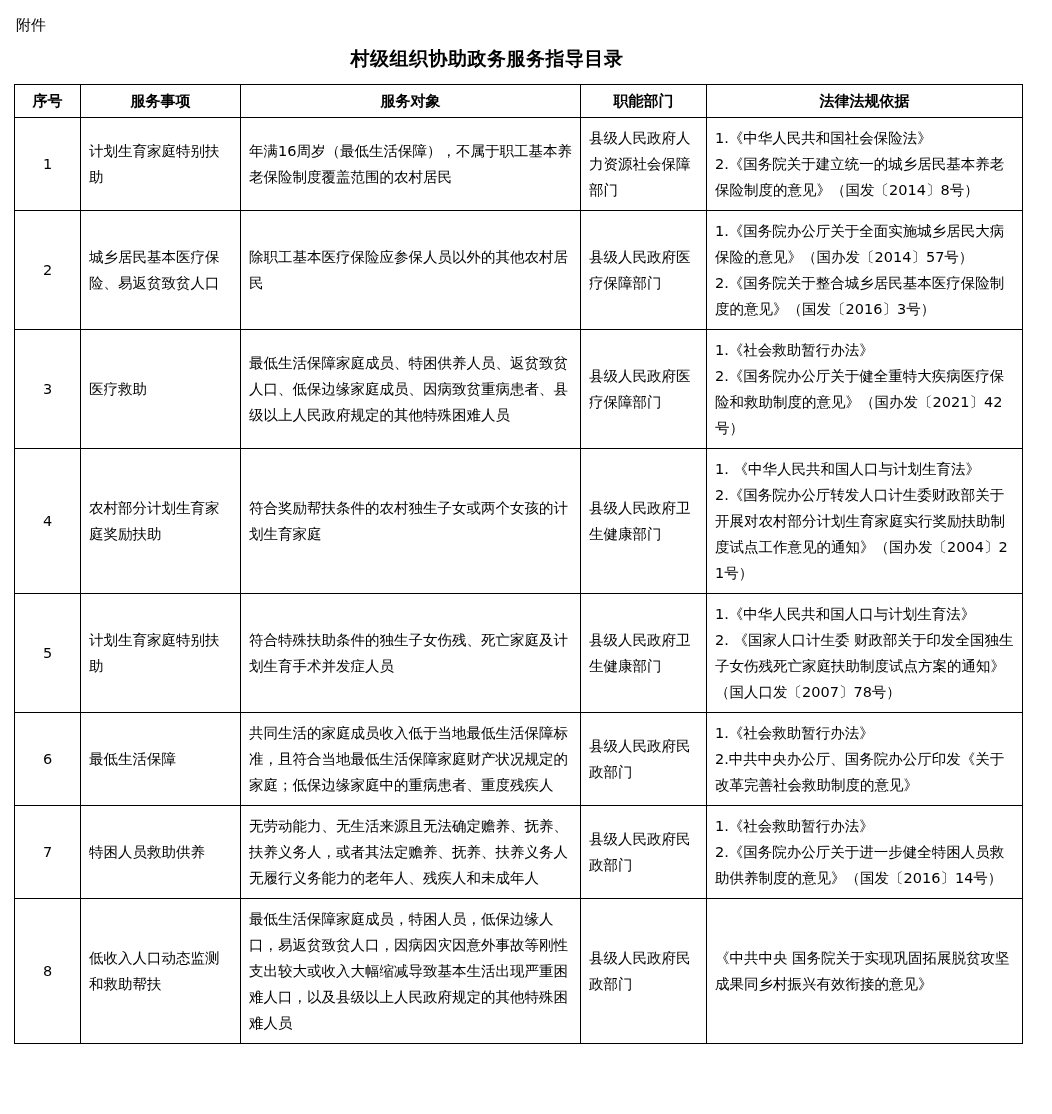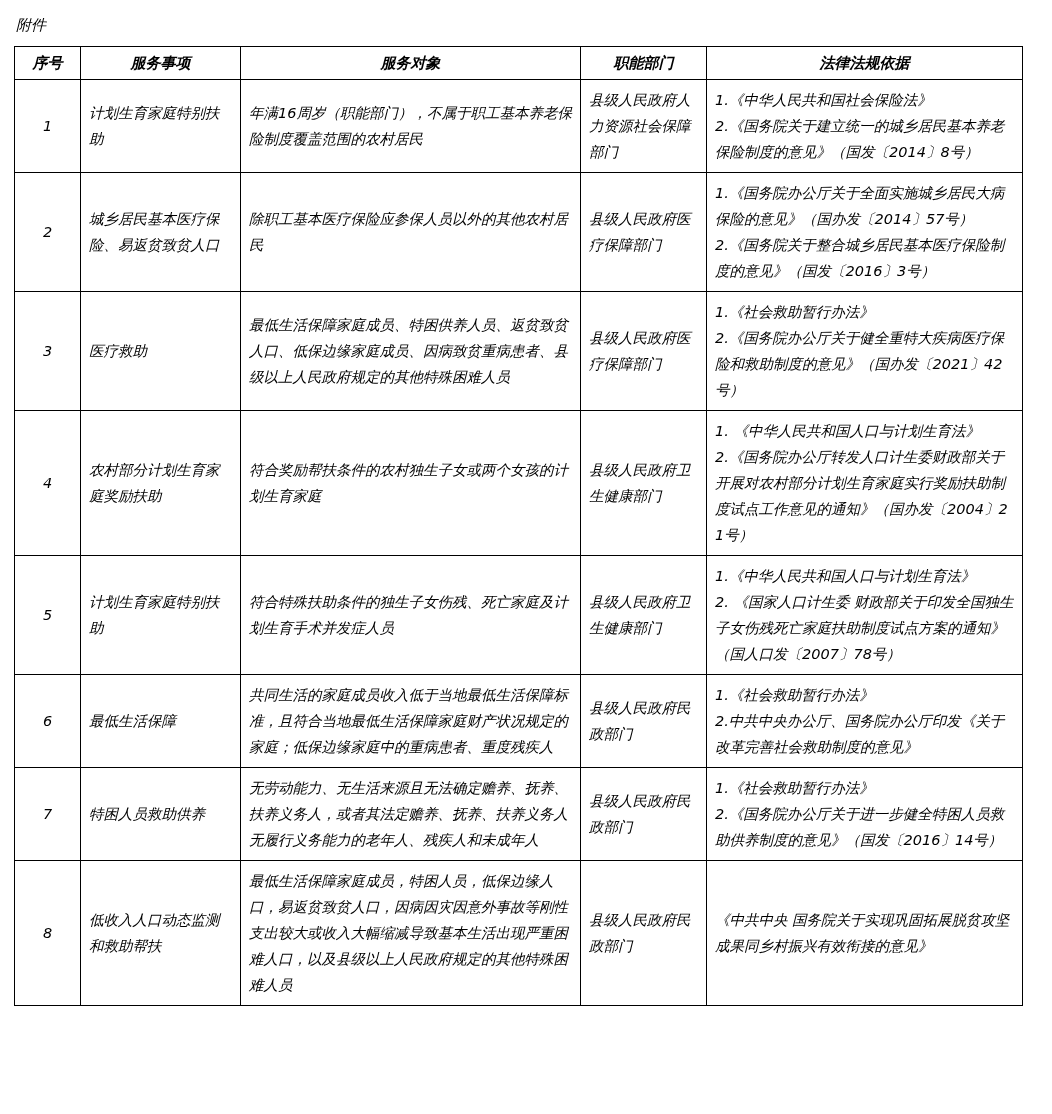--- a/index.html
+++ b/index.html
@@ -10,21 +10,20 @@
   body {
     width: 1052px;
     min-height: 1114px;
     font-family: "DejaVu Sans", "Liberation Sans", sans-serif;
     color: #000000;
   }
   .page {
     width: 992px;
     box-sizing: border-box;
     padding: 10px 32px 0 14px;
-    font-style: italic;
   }
   .attachment-label {
     font-size: 15px;
     line-height: 22px;
     color: #000;
     margin: 4px 0 10px 2px;
   }
   .doc-title {
     text-align: center;
     font-size: 19px;
@@ -74,20 +73,21 @@
     display: block;
   }
 </style>
 </head>
 <body>
 
 <div class="page">
 
   <div class="attachment-label">附件</div>
 
+  <div class="doc-title">村级组织协助政务服务指导目录</div>
 
   <table class="catalog">
     <colgroup>
       <col class="c-idx">
       <col class="c-item">
       <col class="c-target">
       <col class="c-dept">
       <col class="c-law">
     </colgroup>
     <thead>
@@ -101,21 +101,21 @@
     </thead>
     <tbody id="table-body">
         <tr>
           <td class="idx">
             <span class="line">1</span>
           </td>
           <td class="item">
             <span class="line">计划生育家庭特别扶助</span>
           </td>
           <td class="target">
-            <span class="line">年满16周岁（职能部门），不属于职工基本养老保险制度覆盖范围的农村居民</span>
+            <span class="line">年满16周岁（最低生活保障），不属于职工基本养老保险制度覆盖范围的农村居民</span>
           </td>
           <td class="dept">
             <span class="line">县级人民政府人力资源社会保障部门</span>
           </td>
           <td class="law">
             <span class="line">1.《中华人民共和国社会保险法》</span>
             <span class="line">2.《国务院关于建立统一的城乡居民基本养老保险制度的意见》（国发〔2014〕8号）</span>
           </td>
         </tr>
         <tr>

